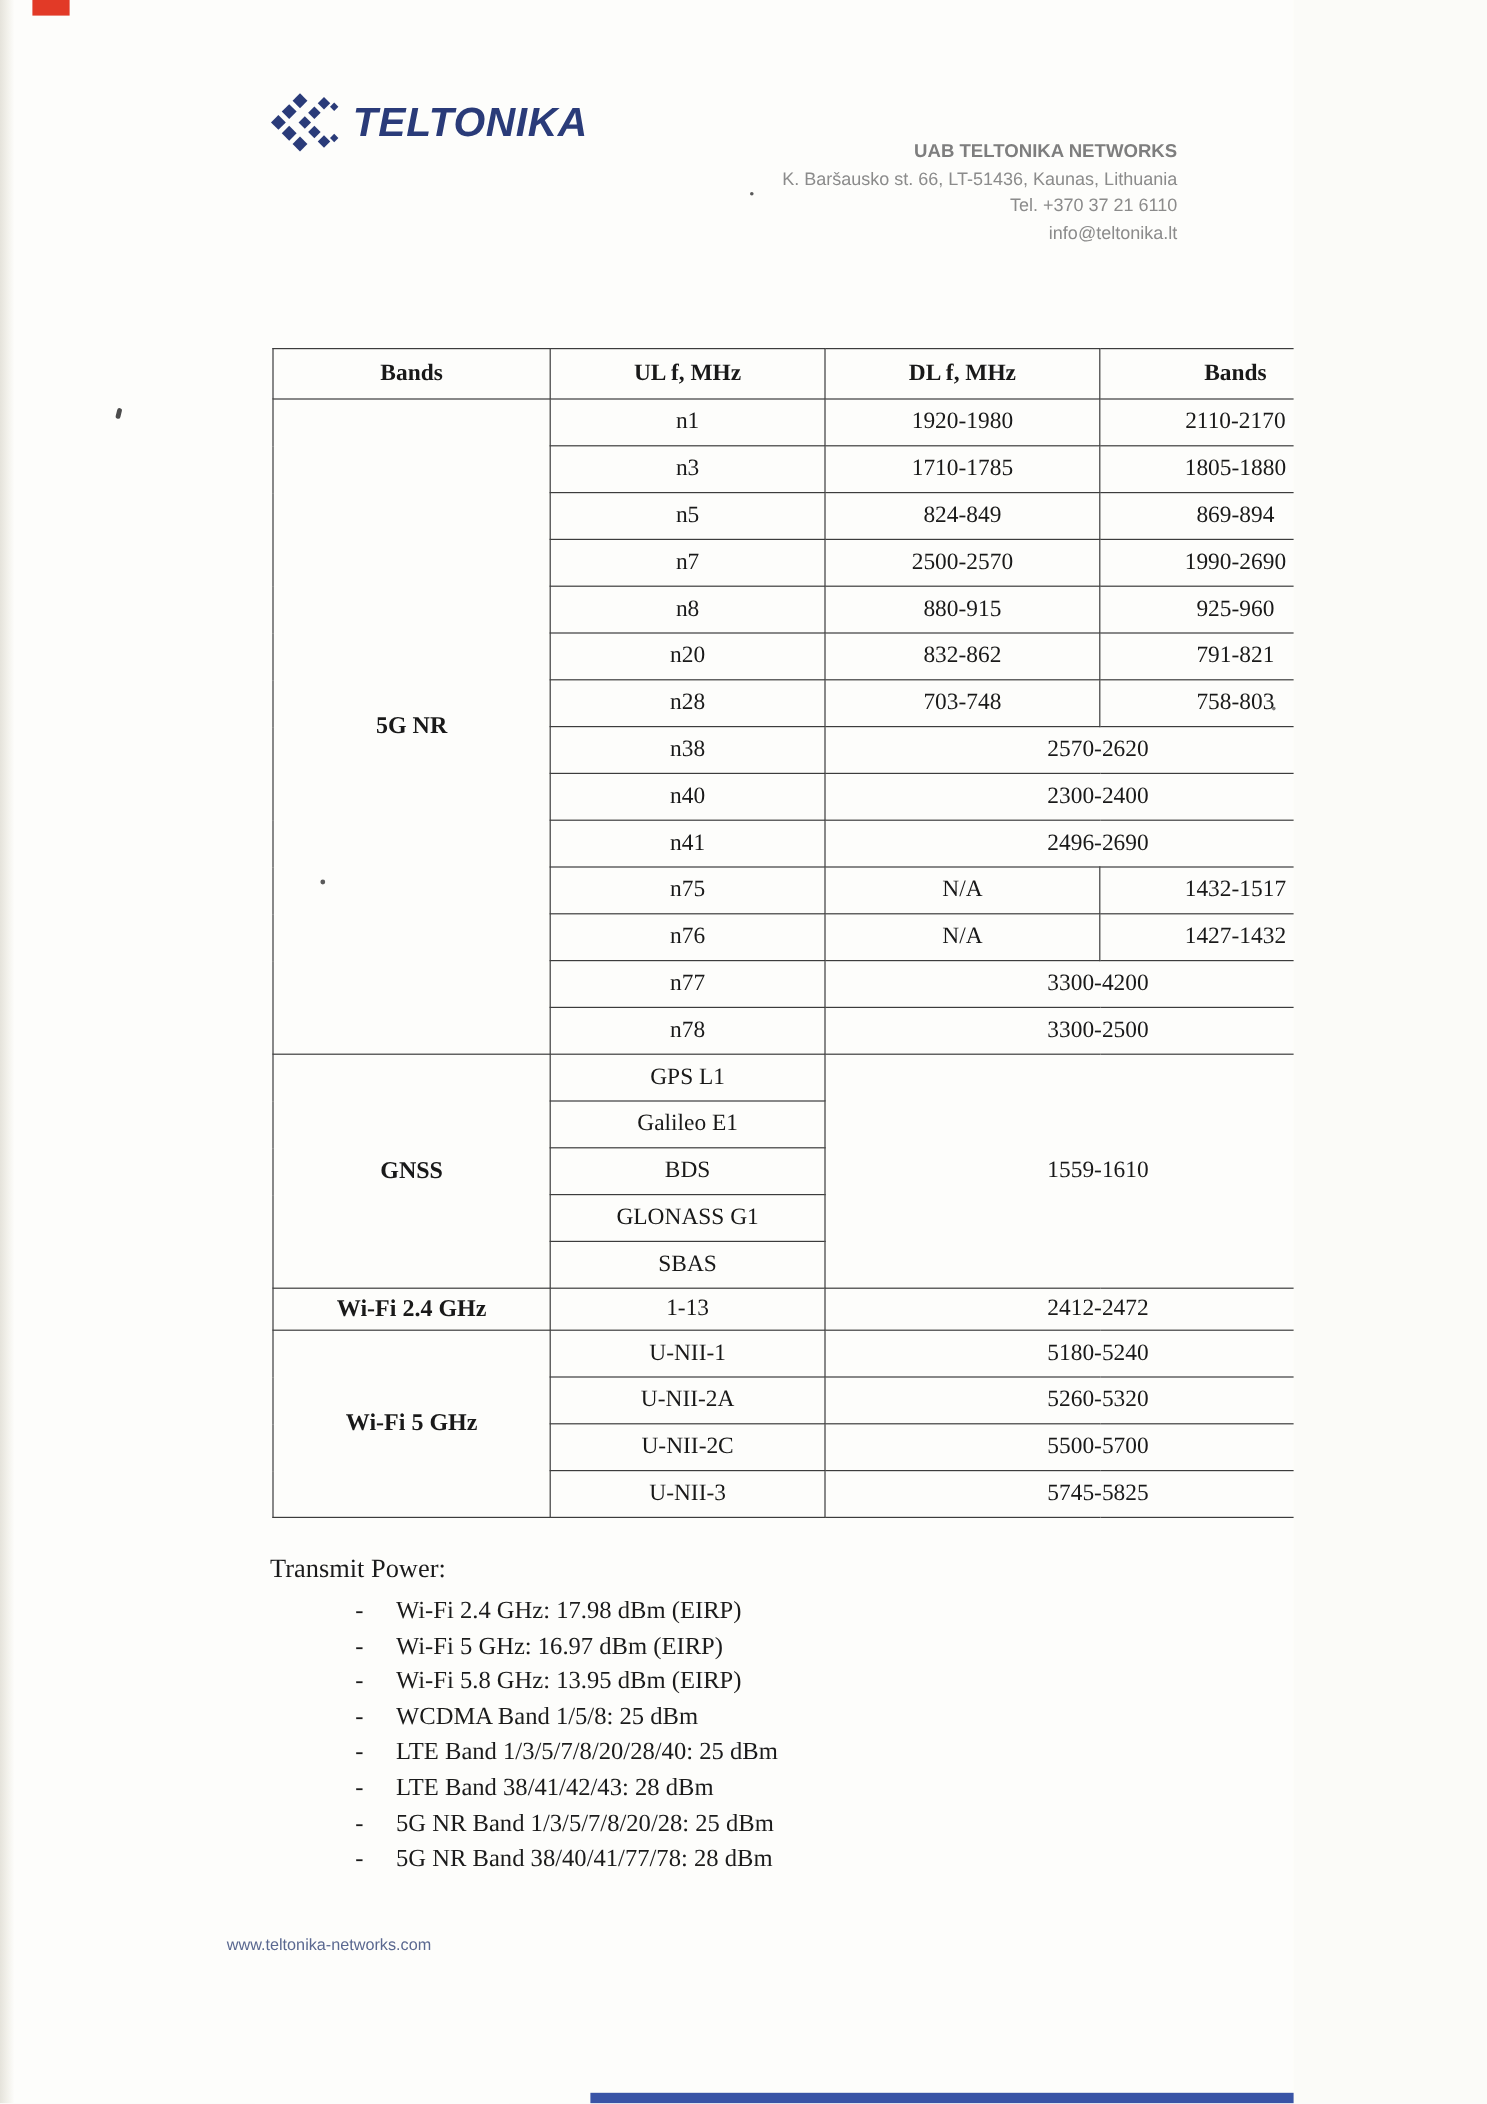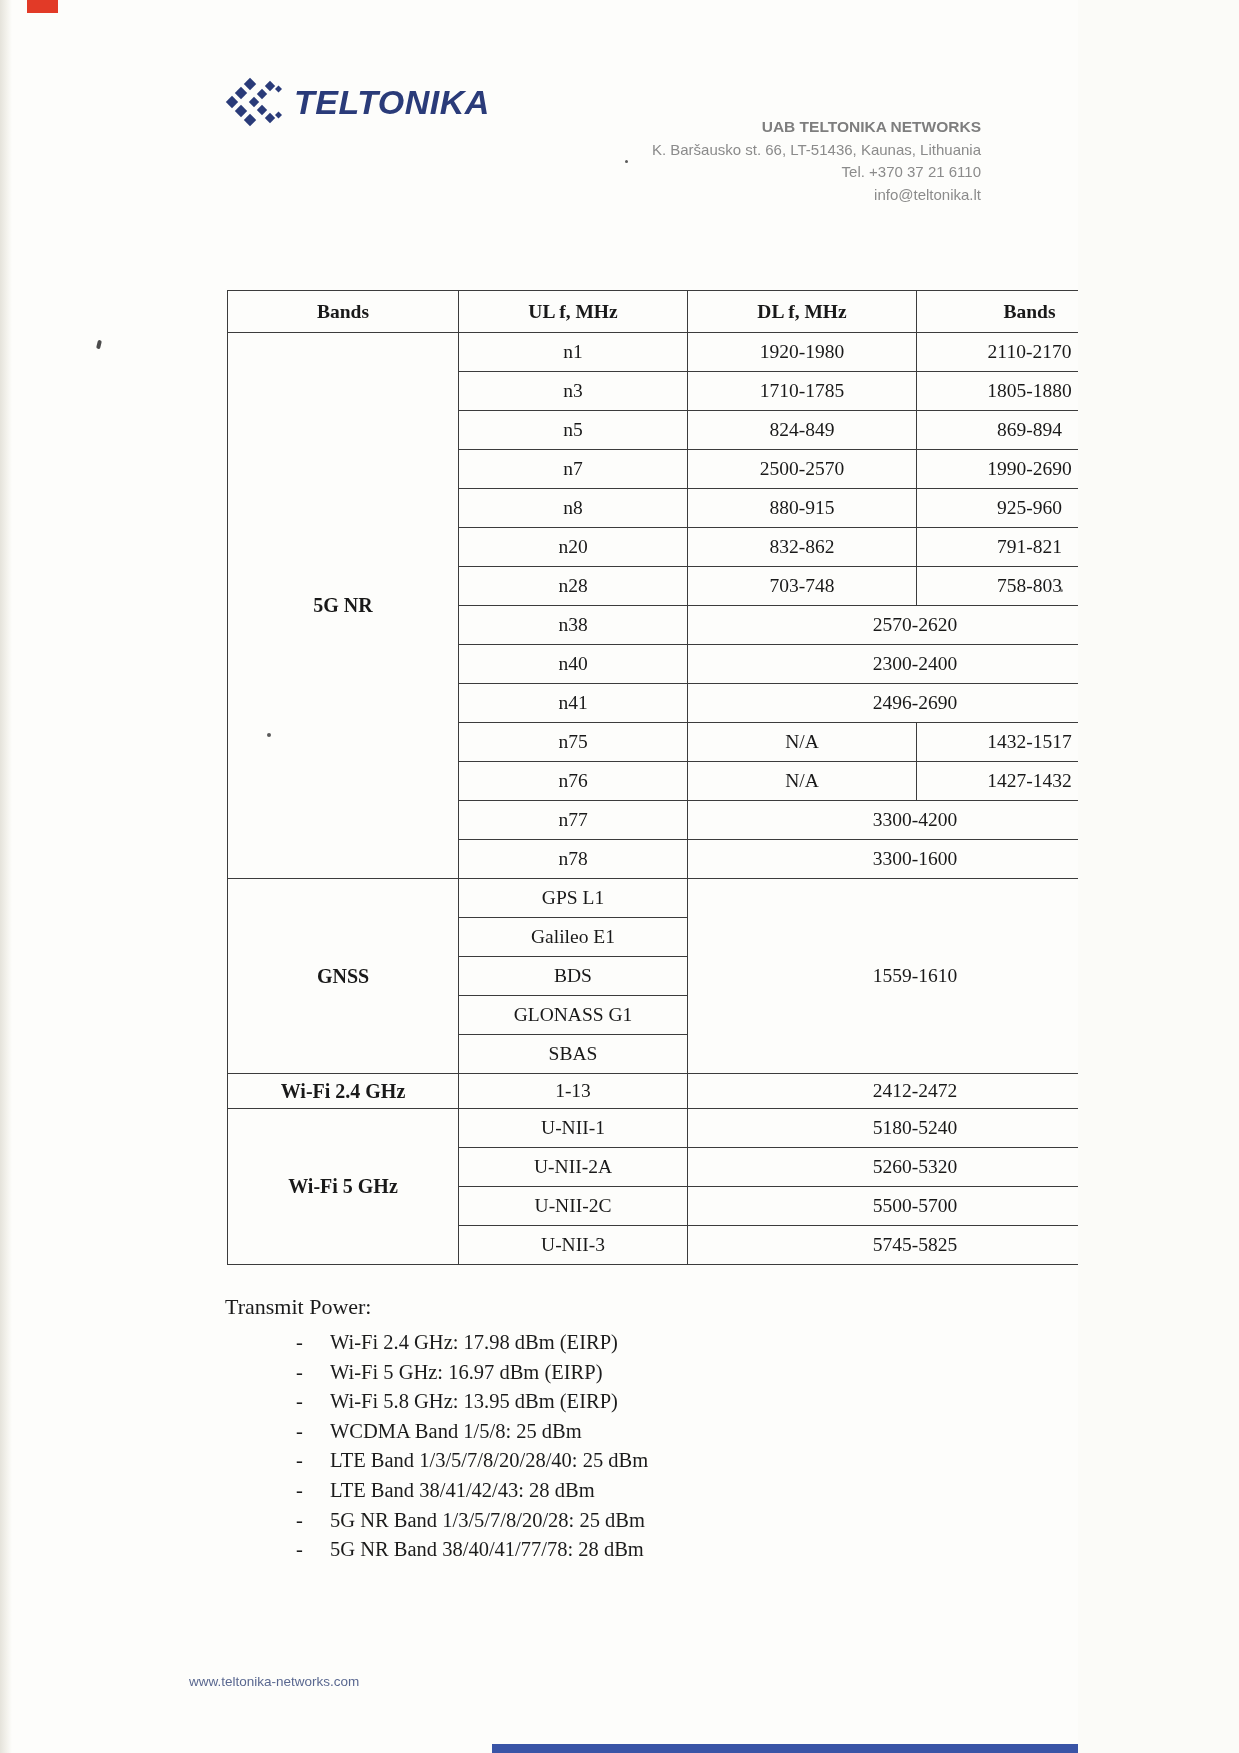--- a/index.html
+++ b/index.html
@@ -46,21 +46,21 @@
   td.nt { border-top:none; }
 
   
   .tp { position:absolute; left:225px; top:1294px; }
   .tp-title { font-size:22px; margin-bottom:8px; }
   .tp-item { position:relative; padding-left:105px; line-height:29.6px; font-size:20.5px; }
   .tp-item .dash { position:absolute; left:71px; }
 
   
   .footer-site {
-    position:absolute; left:189px; top:1674px;
+    position:absolute; left:189px; top:1613px;
     font-family:"Liberation Sans", sans-serif; font-size:13.5px; color:#5a6890;
   }
   .footer-page { position:absolute; left:1148px; top:1596px; font-size:18px; color:#2e2e2e; }
 
   
   .speck { position:absolute; background:#5a5a5a; border-radius:50%; }
   .speck.comma { width:4px; height:9px; border-radius:2px; transform:rotate(14deg); background:#4c4c4c; }
 </style>
 </head>
 <body>
@@ -171,21 +171,21 @@
         <td>n76</td>
         <td>N/A</td>
         <td>1427-1432</td>
       </tr>
       <tr class="r39">
         <td>n77</td>
         <td class="nb" colspan="2">3300-4200</td>
       </tr>
       <tr class="r39">
         <td>n78</td>
-        <td class="nt" colspan="2">3300-1600</td>
+        <td class="nt" colspan="2">3300-2500</td>
       </tr>
 
       <tr class="r39">
         <td class="sec" rowspan="5">GNSS</td>
         <td>GPS L1</td>
         <td rowspan="5" colspan="2">1559-1610</td>
       </tr>
       <tr class="r39">
         <td>Galileo E1</td>
       </tr>

